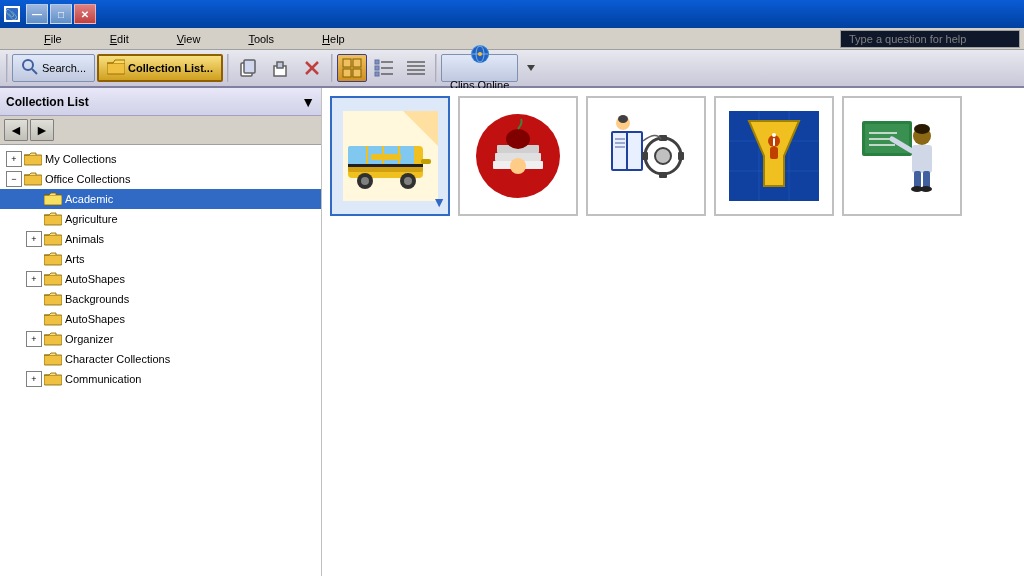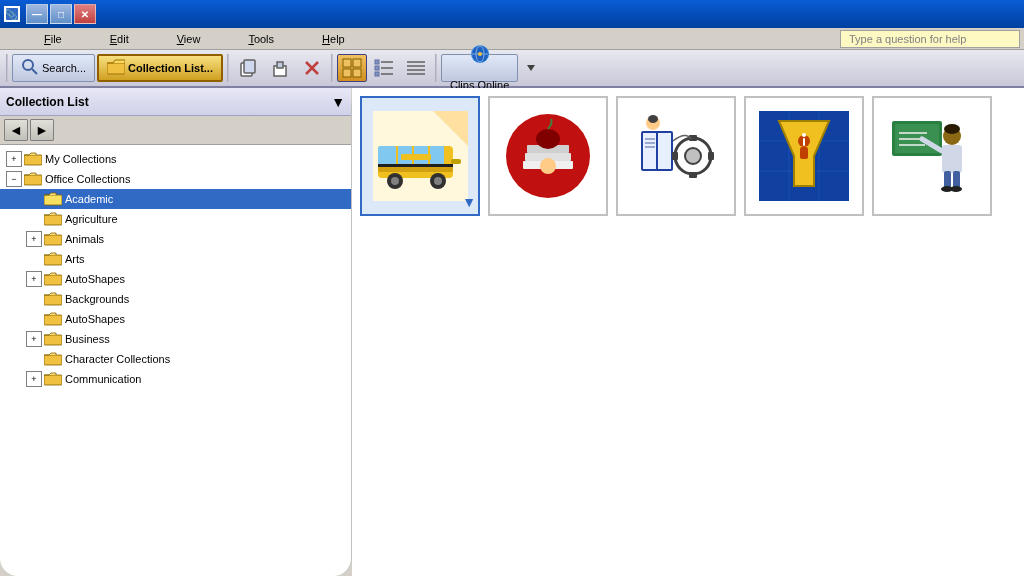--- a/index.html
+++ b/index.html
@@ -72,21 +72,21 @@
       cursor: pointer;
       font-size: 11px;
       color: #000;
       position: relative;
       margin-left: 32px;
     }
     .menu-item .underline { text-decoration: underline; }
     #help-box {
       margin-left: auto;
       border: 1px solid #a0a0a0;
-      background: #fef9c3;
+      background: #0f172a;
       padding: 2px 8px;
       font-size: 11px;
       color: #808080;
       width: 180px;
     }
 
     
     #toolbar {
       background: linear-gradient(to bottom, #e8e8f0, #c8c8d8);
       border-bottom: 2px solid #8080a0;
@@ -155,26 +155,25 @@
     }
 
     
     #main {
       display: flex;
       height: calc(576px - 28px - 22px - 38px);
     }
 
     
     #sidebar {
-      width: 352px;
+      width: 322px;
       background: white;
       border-right: 1px solid #c0c0c0;
       display: flex;
       flex-direction: column;
-      border-radius: 18px;
     }
     #sidebar-header {
       background: linear-gradient(to bottom, #e8e8f8, #d0d0e8);
       border-bottom: 1px solid #a0a0c0;
       padding: 4px 6px;
       display: flex;
       align-items: center;
       justify-content: space-between;
       height: 28px;
     }
@@ -498,21 +497,21 @@
       <path d="M0 3 L5 3 L7 1 L12 1 L12 3" fill="#ffe080" stroke="#806000" stroke-width="0.8"></path>
     </svg></div>
           <span class="item-text">AutoShapes</span>
         </div>
         <div class="tree-item" style="padding-left: 24px;">
           <div class="expand-btn">+</div>
           <div class="folder-icon"><svg width="18" height="14" viewBox="0 0 18 14">
       <rect x="0" y="3" width="18" height="10" rx="1" fill="#f0c040" stroke="#806000" stroke-width="0.8"></rect>
       <path d="M0 3 L5 3 L7 1 L12 1 L12 3" fill="#ffe080" stroke="#806000" stroke-width="0.8"></path>
     </svg></div>
-          <span class="item-text">Business</span>
+          <span class="item-text">Organizer</span>
         </div>
         <div class="tree-item" style="padding-left: 24px;">
           <div class="expand-spacer"></div>
           <div class="folder-icon"><svg width="18" height="14" viewBox="0 0 18 14">
       <rect x="0" y="3" width="18" height="10" rx="1" fill="#f0c040" stroke="#806000" stroke-width="0.8"></rect>
       <path d="M0 3 L5 3 L7 1 L12 1 L12 3" fill="#ffe080" stroke="#806000" stroke-width="0.8"></path>
     </svg></div>
           <span class="item-text">Character Collections</span>
         </div>
         <div class="tree-item" style="padding-left: 24px;">

